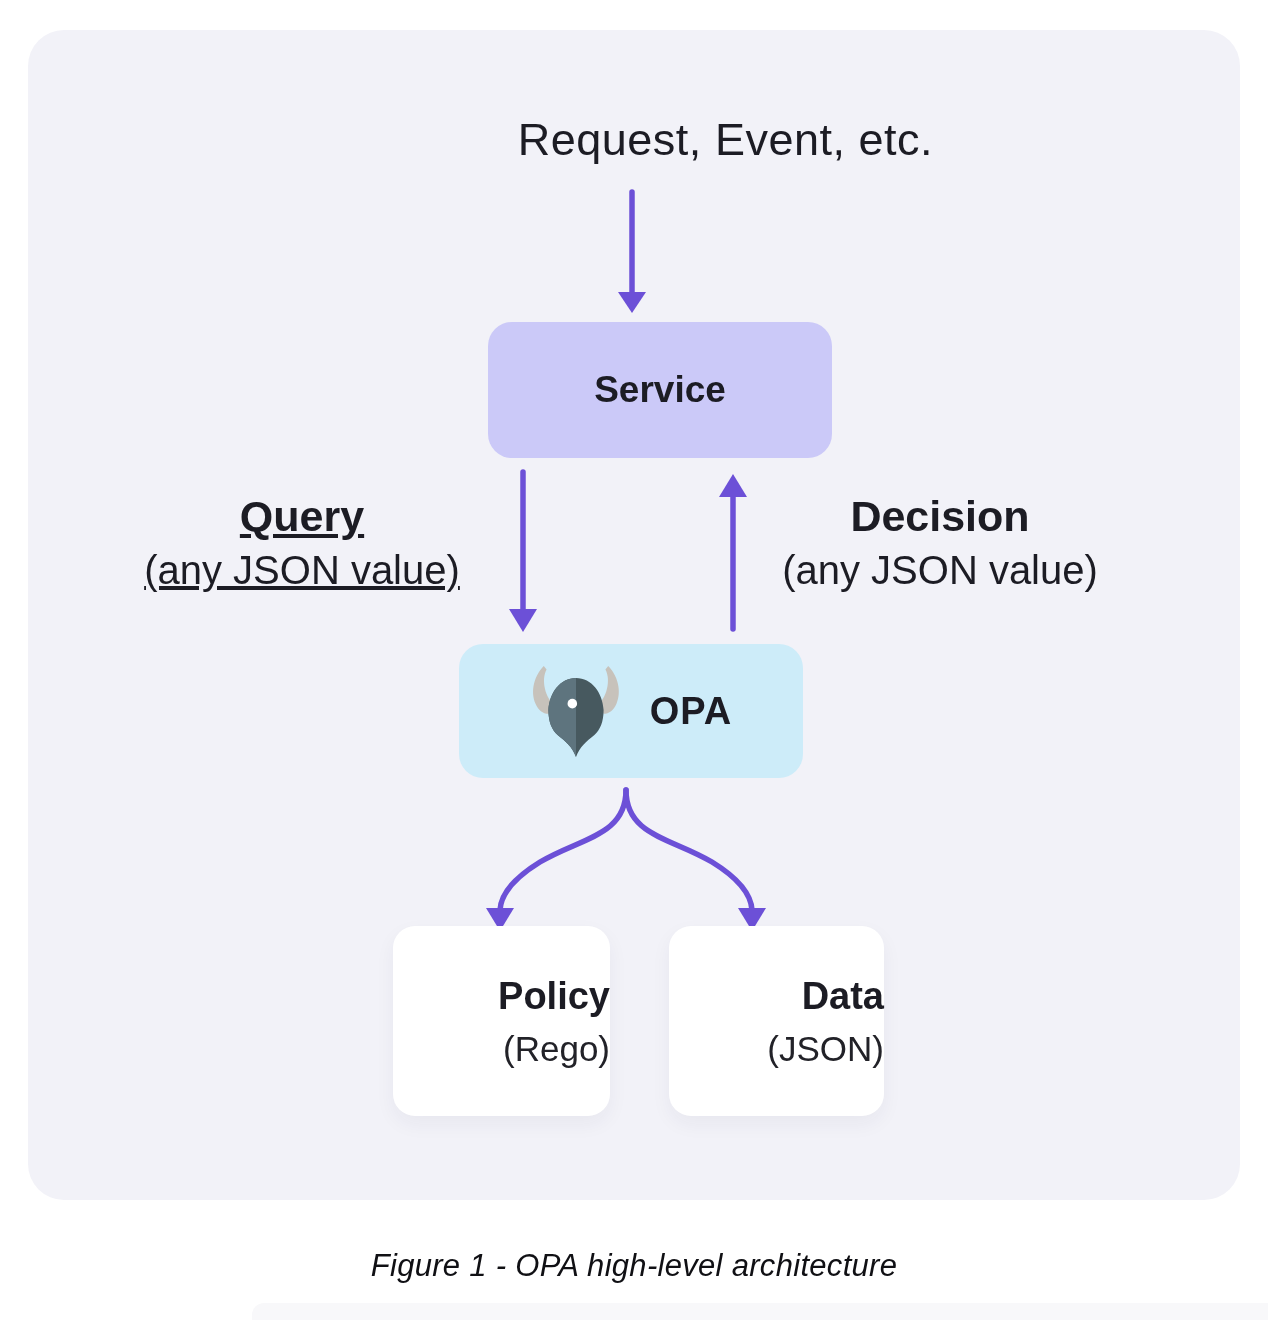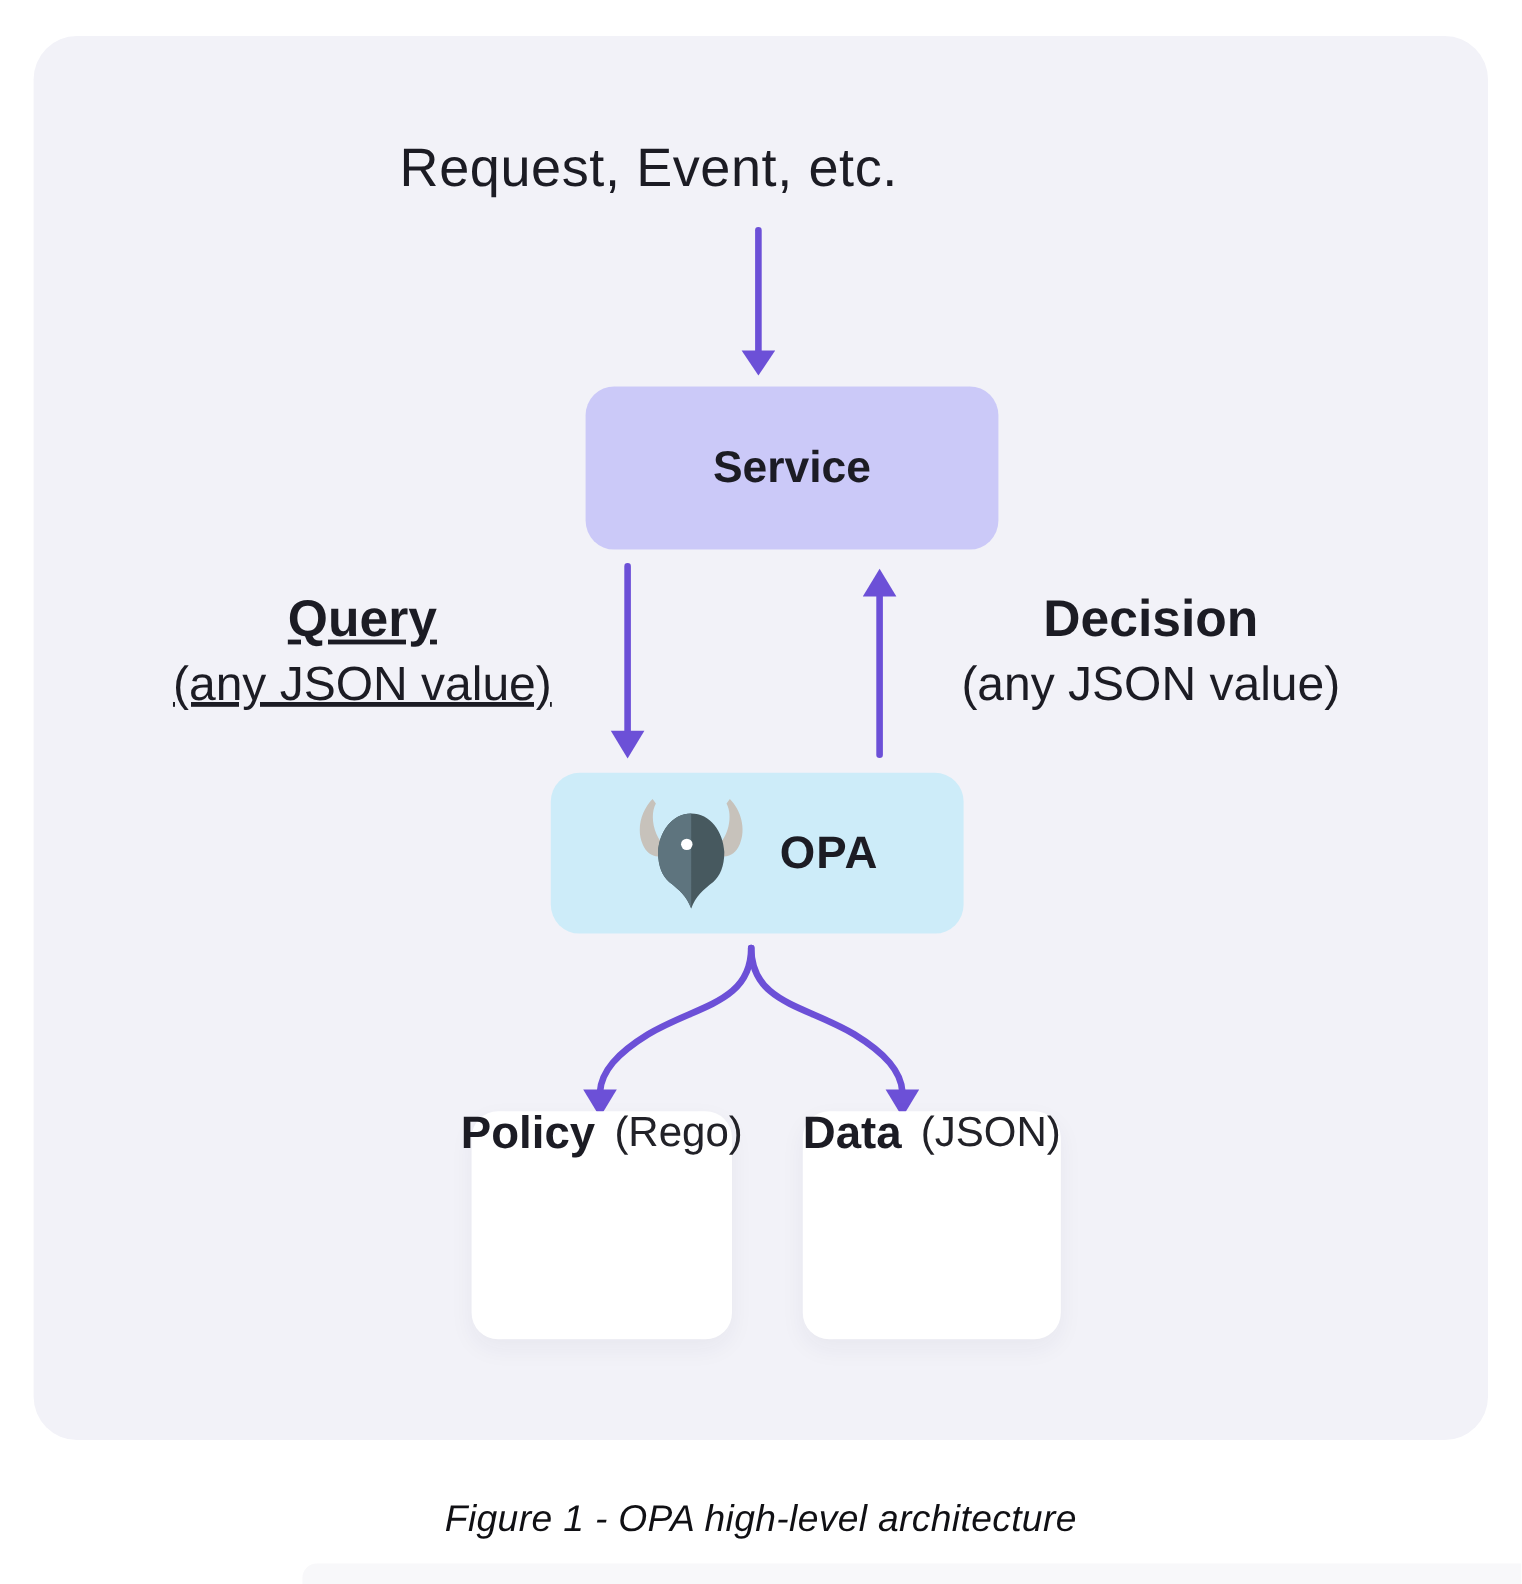--- a/index.html
+++ b/index.html
@@ -40,21 +40,21 @@
   }
   .arrow-layer polygon {
     fill: var(--arrow, #6c50d7);
     stroke: none;
   }
   .top-label {
     position: absolute;
     left: 333px;
     top: 114px;
     width: 600px;
-    text-align: left;
+    text-align: right;
     font-size: 45px;
     font-weight: 400;
     color: var(--text-dark, #1c1c24);
     letter-spacing: 0.5px;
   }
   .node {
     position: absolute;
     display: flex;
     align-items: center;
     justify-content: center;
@@ -104,31 +104,31 @@
     font-size: 43px;
     font-weight: 700;
     line-height: 56px;
   }
   .side-label .s {
     font-size: 40px;
     font-weight: 400;
     line-height: 52px;
   }
   .label-query    { left: 117px; top: 488px; text-decoration: underline; }
-  .label-decision { left: 774px; top: 488px; }
+  .label-decision { left: 755px; top: 488px; }
   .card {
     position: absolute;
     top: 926px;
     height: 190px;
     border-radius: 22px;
     background: var(--card-fill, #ffffff);
     box-shadow: 0 8px 20px rgba(40, 40, 80, 0.05);
     display: flex;
-    flex-direction: row;
-    align-items: flex-start;
+    flex-direction: column;
+    align-items: flex-end;
     justify-content: center;
     gap: 16px;
     color: var(--text-dark, #1c1c24);
   }
   .card .t { font-size: 38px; font-weight: 700; line-height: 38px; }
   .card .s { font-size: 35px; font-weight: 400; line-height: 35px; color: #222228; }
   .card-policy { left: 393px; width: 217px; }
   .card-data   { left: 643px; width: 215px; margin-left: 26px; }
   .caption {
     position: absolute;

